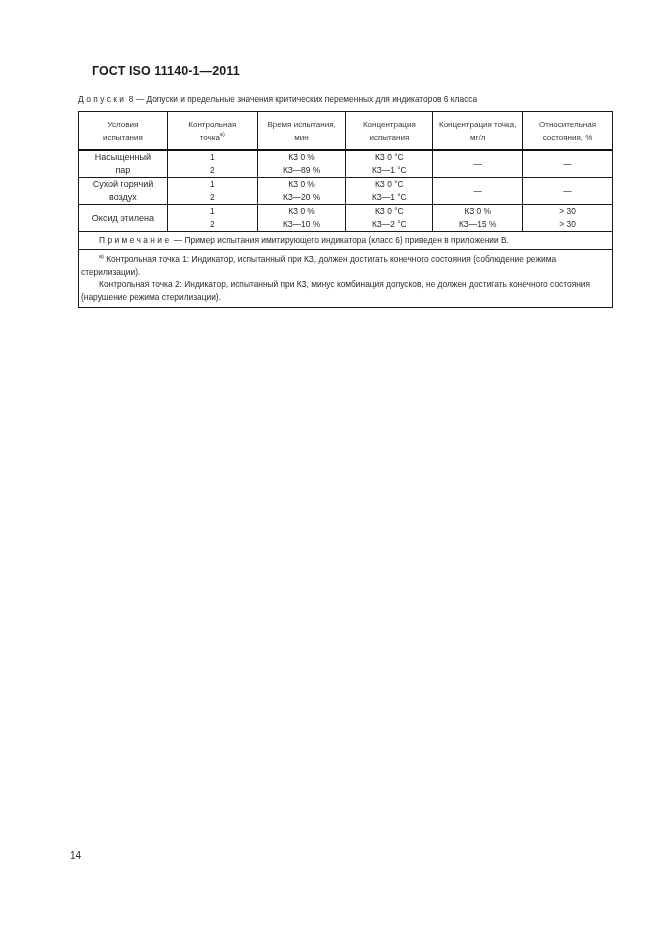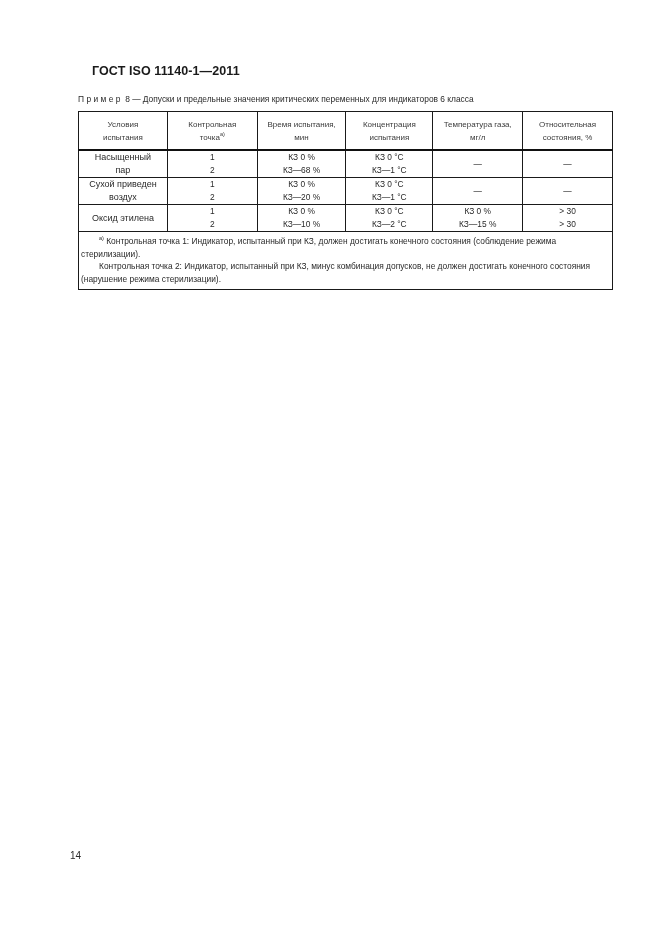--- a/index.html
+++ b/index.html
@@ -19,69 +19,72 @@
   table.t td.foot { text-align:left; height:auto; padding:3px 3px 4px 2px; font-size:8.4px; line-height:12.5px; }
   table.t td.foot p { margin:0; text-indent:18px; }
   .page-num { position:absolute; left:70px; top:850px; font-size:10px; color:#2a2a2a; }
 </style>
 </head>
 <body>
 
 <div class="doc-header">ГОСТ ISO 11140-1—2011</div>
 
 <div class="caption">
-  <span class="spaced">Пример</span><span> 8 — Допуски и предельные значения критических переменных для индикаторов 6 класса</span>
+  <span class="spaced">Допуски</span><span> 8 — Допуски и предельные значения критических переменных для индикаторов 6 класса</span>
 </div>
 
 <table class="t">
   <colgroup>
     <col style="width:89px">
       <col style="width:90px">
       <col style="width:89px">
       <col style="width:87px">
       <col style="width:90px">
       <col style="width:90px">
   </colgroup>
   <tbody>
       <tr class="head">
     <th><span>Условия</span><br><span>испытания</span></th>
     <th><span>Контрольная</span><br><span>точка</span><span class="sup">а)</span></th>
     <th><span>Время испытания,</span><br><span>мин</span></th>
     <th><span>Концентрация</span><br><span>испытания</span></th>
-    <th><span>Температура газа,</span><br><span>мг/л</span></th>
+    <th><span>Концентрация точка,</span><br><span>мг/л</span></th>
     <th><span>Относительная</span><br><span>состояния, %</span></th>
   </tr>
 
   <tr>
     <td class="cond"><span>Насыщенный</span><br><span>пар</span></td>
     <td><span>1</span><br><span>2</span></td>
-    <td><span>КЗ 0 %</span><br><span>КЗ—68 %</span></td>
+    <td><span>КЗ 0 %</span><br><span>КЗ—89 %</span></td>
     <td><span>КЗ 0 °С</span><br><span>КЗ—1 °С</span></td>
     <td><span>—</span></td>
     <td><span>—</span></td>
   </tr>
 
   <tr>
-    <td class="cond"><span>Сухой приведен</span><br><span>воздух</span></td>
+    <td class="cond"><span>Сухой горячий</span><br><span>воздух</span></td>
     <td><span>1</span><br><span>2</span></td>
     <td><span>КЗ 0 %</span><br><span>КЗ—20 %</span></td>
     <td><span>КЗ 0 °С</span><br><span>КЗ—1 °С</span></td>
     <td><span>—</span></td>
     <td><span>—</span></td>
   </tr>
 
   <tr>
     <td class="cond"><span>Оксид этилена</span></td>
     <td><span>1</span><br><span>2</span></td>
     <td><span>КЗ 0 %</span><br><span>КЗ—10 %</span></td>
     <td><span>КЗ 0 °С</span><br><span>КЗ—2 °С</span></td>
     <td><span>КЗ 0 %</span><br><span>КЗ—15 %</span></td>
     <td><span>&gt; 30</span><br><span>&gt; 30</span></td>
   </tr>
 
+  <tr>
+    <td class="note" colspan="6"><span class="spaced">Примечание</span><span> — Пример испытания имитирующего индикатора (класс 6) приведен в приложении В.</span></td>
+  </tr>
 
   <tr>
     <td class="foot" colspan="6">
       <p><span class="sup">а)</span><span> Контрольная точка 1:  Индикатор, испытанный при КЗ, должен достигать конечного состояния (соблюдение режима стерилизации).</span></p>
       <p>Контрольная точка 2:  Индикатор, испытанный при КЗ, минус комбинация допусков, не должен достигать конечного состояния (нарушение режима стерилизации).</p>
     </td>
   </tr>
 </tbody>
   </table>
 

